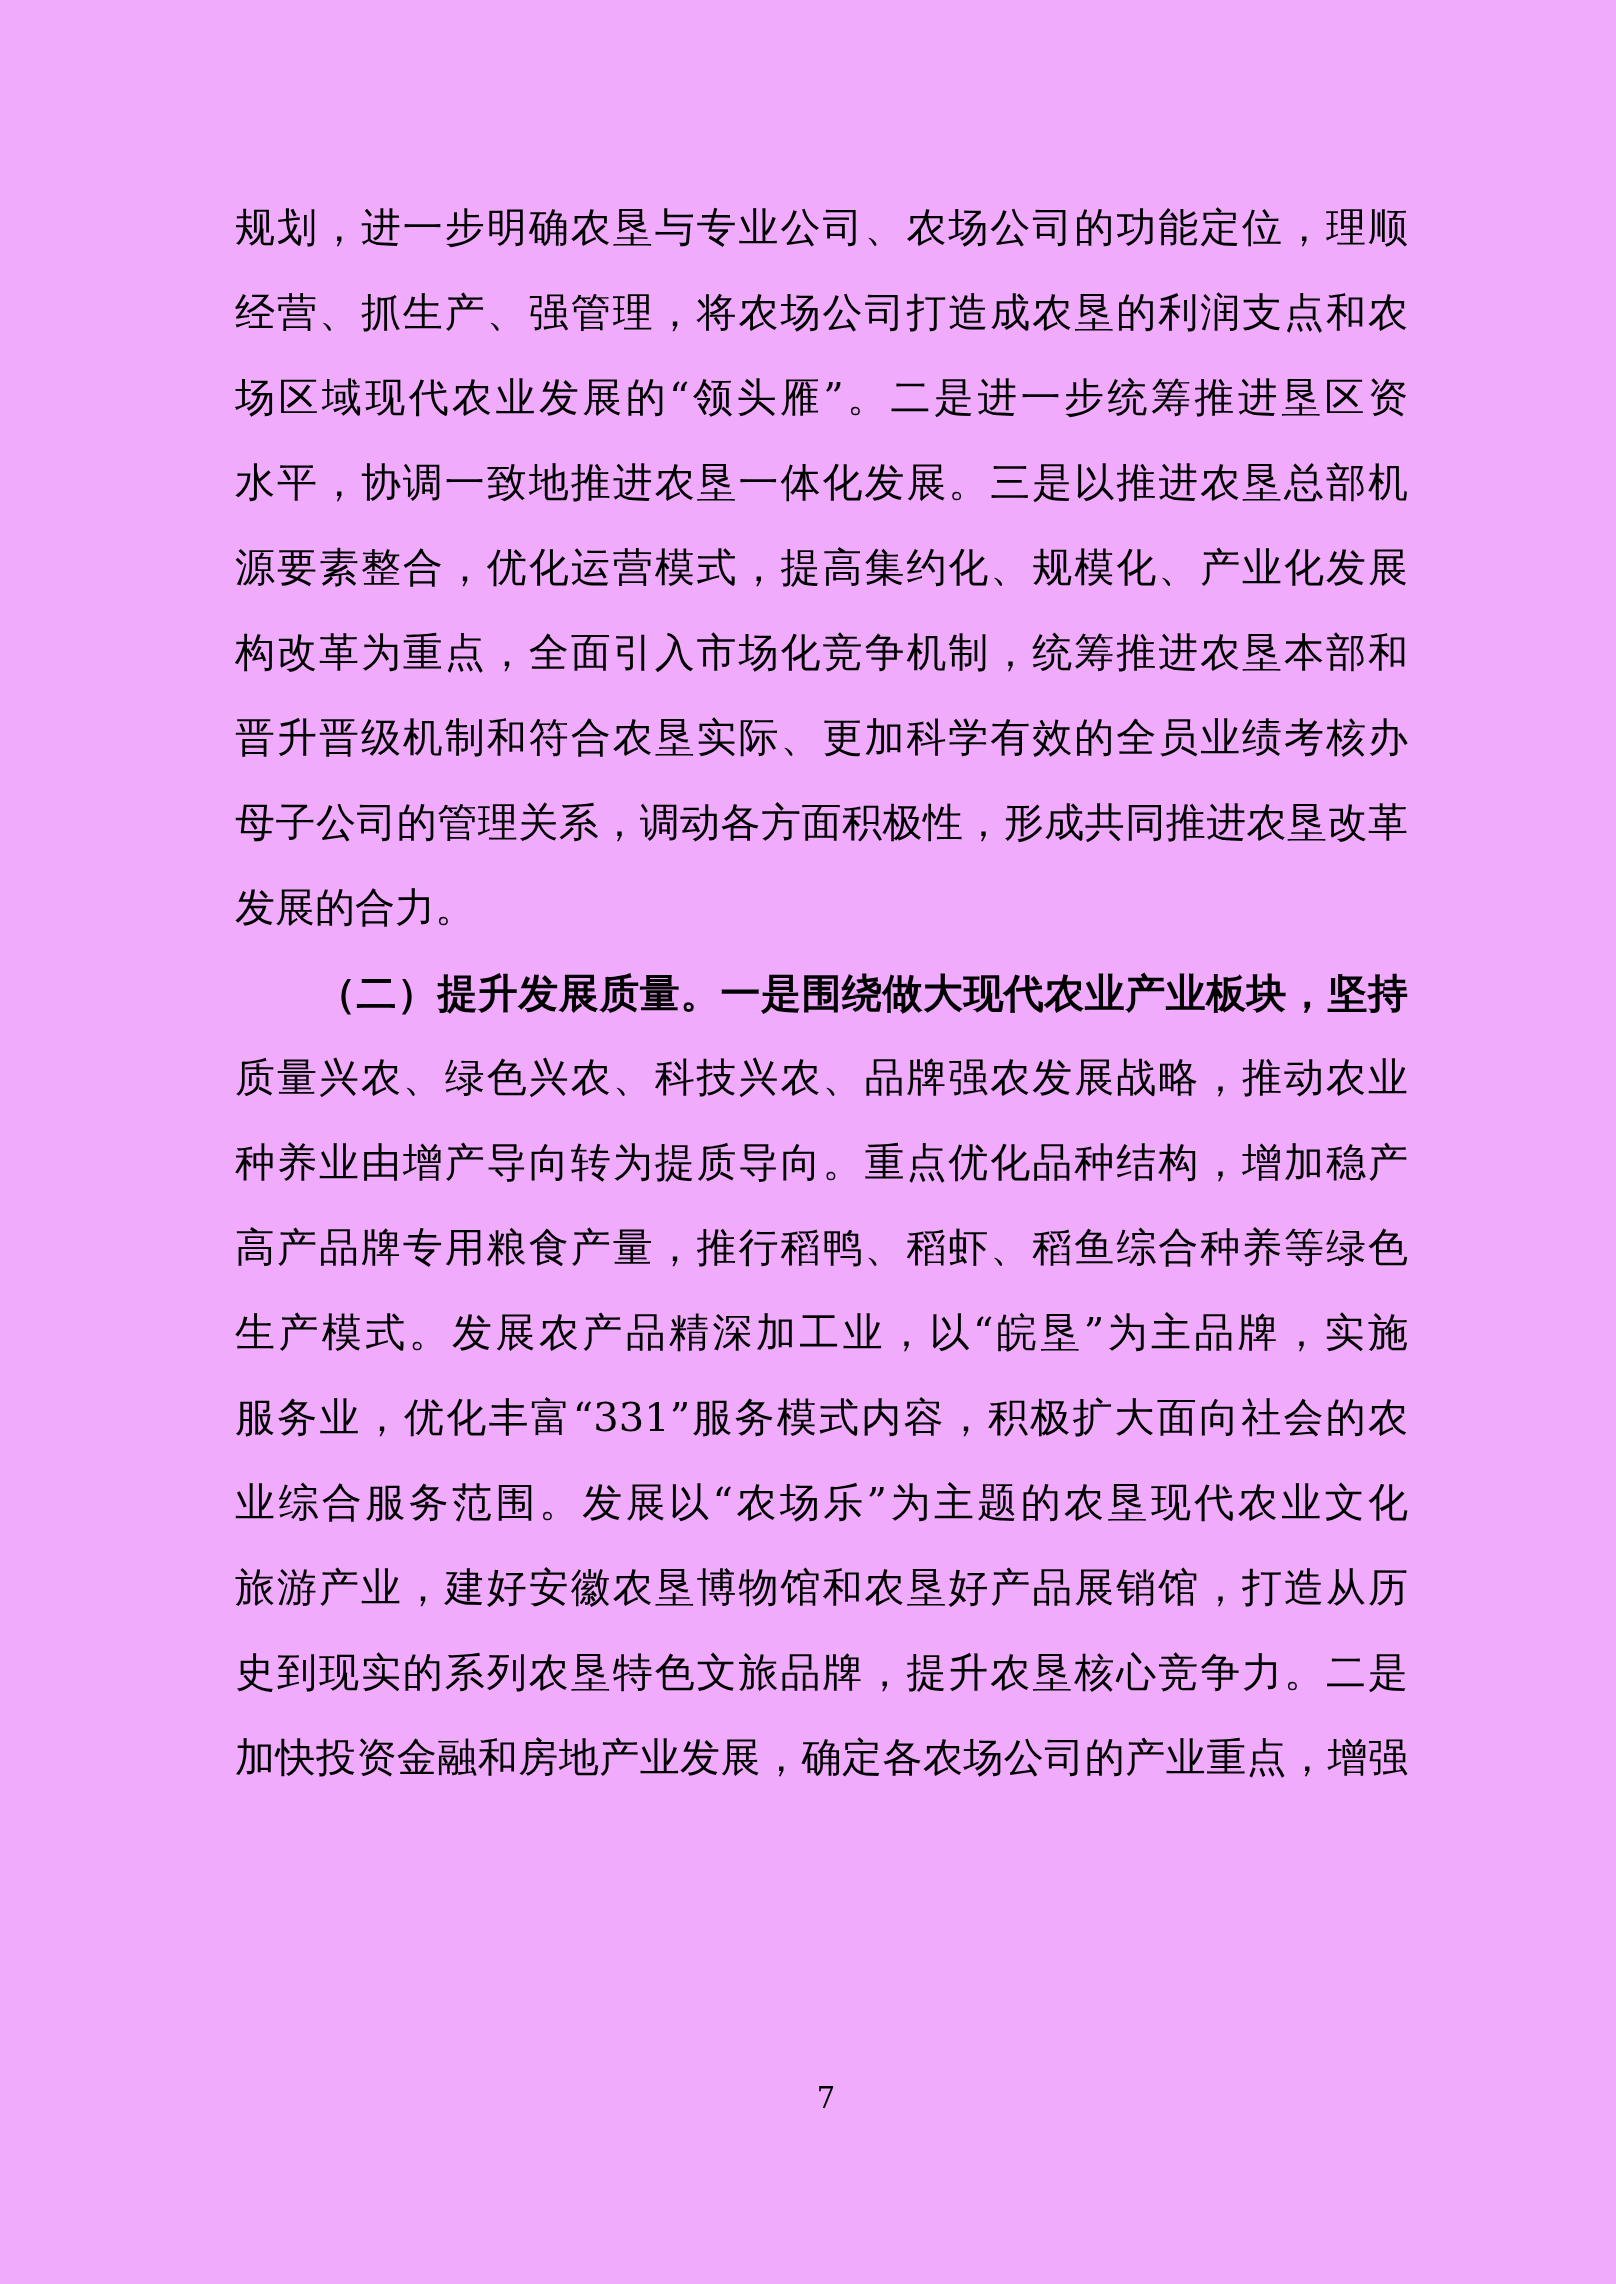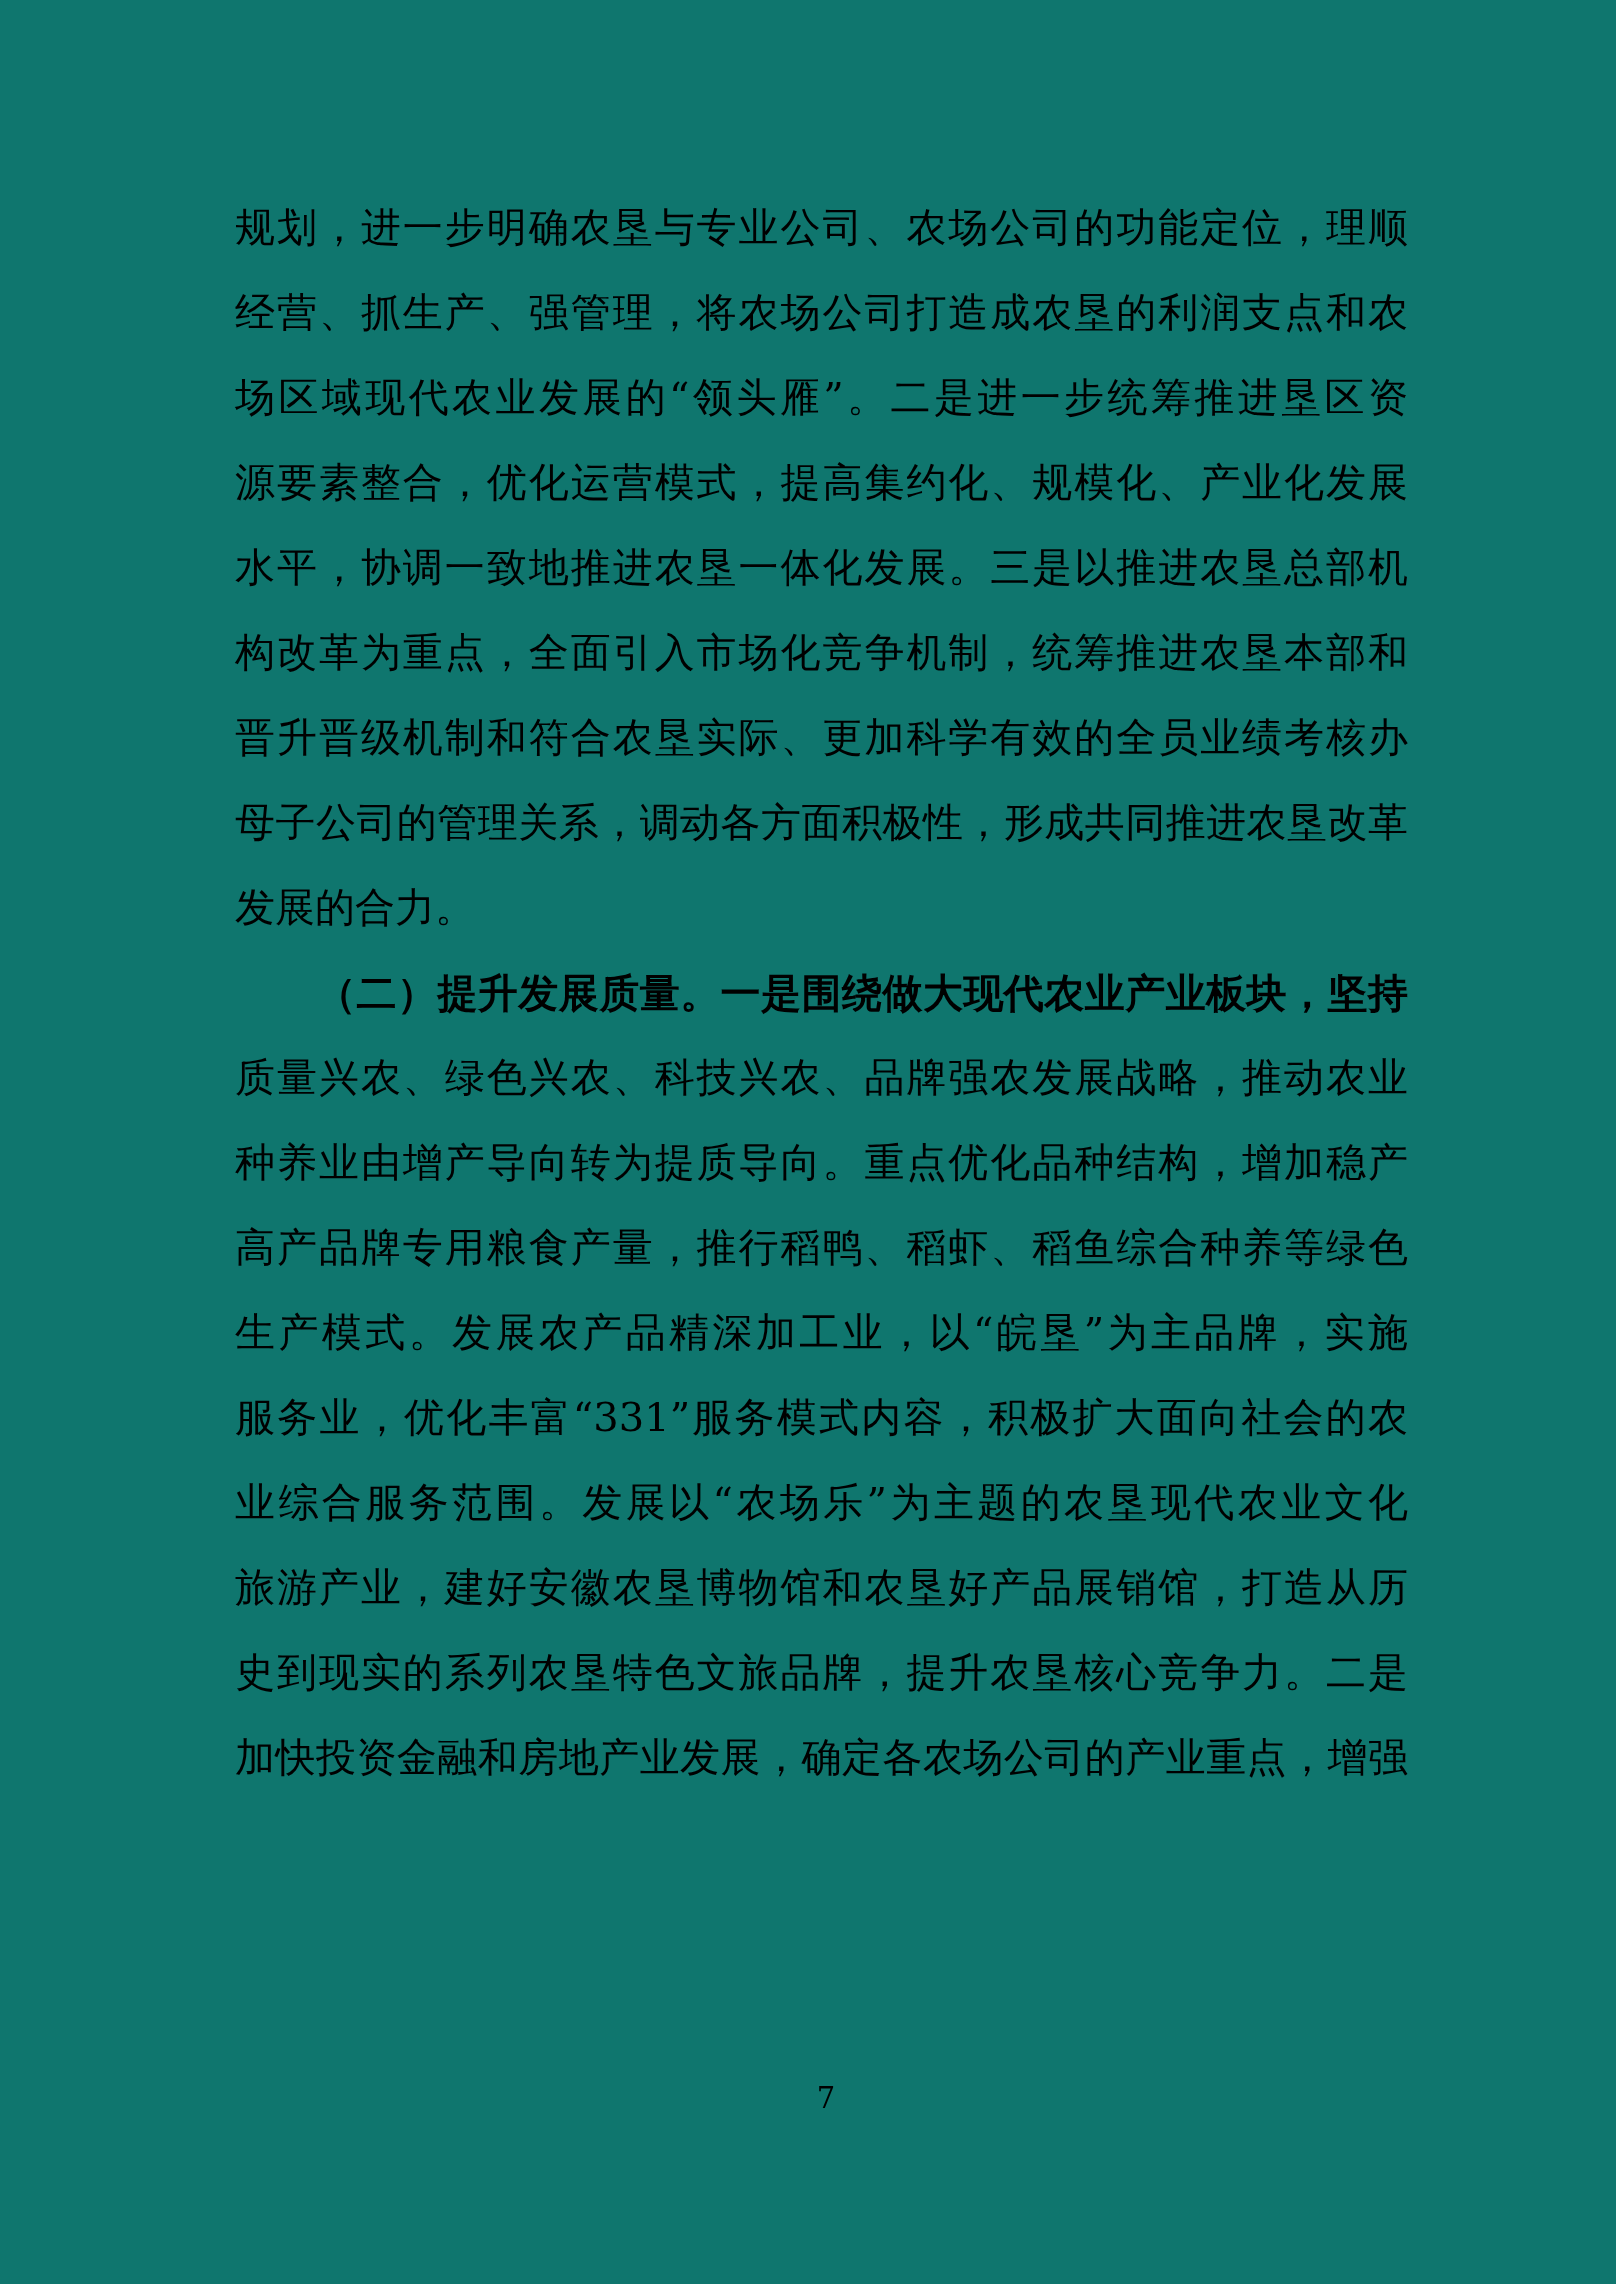--- a/index.html
+++ b/index.html
@@ -4,21 +4,21 @@
 <style>
   html, body {
     margin: 0;
     padding: 0;
     background: #ffffff;
   }
   .page {
     position: relative;
     width: 1616px;
     height: 2284px;
-    background: #0f766e;
+    background: #f0abfc;
     overflow: hidden;
     font-family: "DejaVu Serif", serif;
     color: #000000;
   }
   .body-text {
     position: absolute;
     left: 235px;
     top: 185px;
     width: 1173px;
   }
@@ -53,22 +53,22 @@
   }
 </style>
 </head>
 <body>
 
 <div class="page">
   <div class="body-text">
     <div class="line">规划，进一步明确农垦与专业公司、农场公司的功能定位，理顺</div>
     <div class="line">经营、抓生产、强管理，将农场公司打造成农垦的利润支点和农</div>
     <div class="line">场区域现代农业发展的“领头雁”。二是进一步统筹推进垦区资</div>
+    <div class="line">水平，协调一致地推进农垦一体化发展。三是以推进农垦总部机</div>
     <div class="line">源要素整合，优化运营模式，提高集约化、规模化、产业化发展</div>
-    <div class="line">水平，协调一致地推进农垦一体化发展。三是以推进农垦总部机</div>
     <div class="line">构改革为重点，全面引入市场化竞争机制，统筹推进农垦本部和</div>
     <div class="line">晋升晋级机制和符合农垦实际、更加科学有效的全员业绩考核办</div>
     <div class="line">母子公司的管理关系，调动各方面积极性，形成共同推进农垦改革</div>
     <div class="line para-end">发展的合力。</div>
     <div class="line indent">（二）提升发展质量。一是围绕做大现代农业产业板块，坚持</div>
     <div class="line">质量兴农、绿色兴农、科技兴农、品牌强农发展战略，推动农业</div>
     <div class="line">种养业由增产导向转为提质导向。重点优化品种结构，增加稳产</div>
     <div class="line">高产品牌专用粮食产量，推行稻鸭、稻虾、稻鱼综合种养等绿色</div>
     <div class="line">生产模式。发展农产品精深加工业，以“皖垦”为主品牌，实施</div>
     <div class="line">服务业，优化丰富“331”服务模式内容，积极扩大面向社会的农</div>

